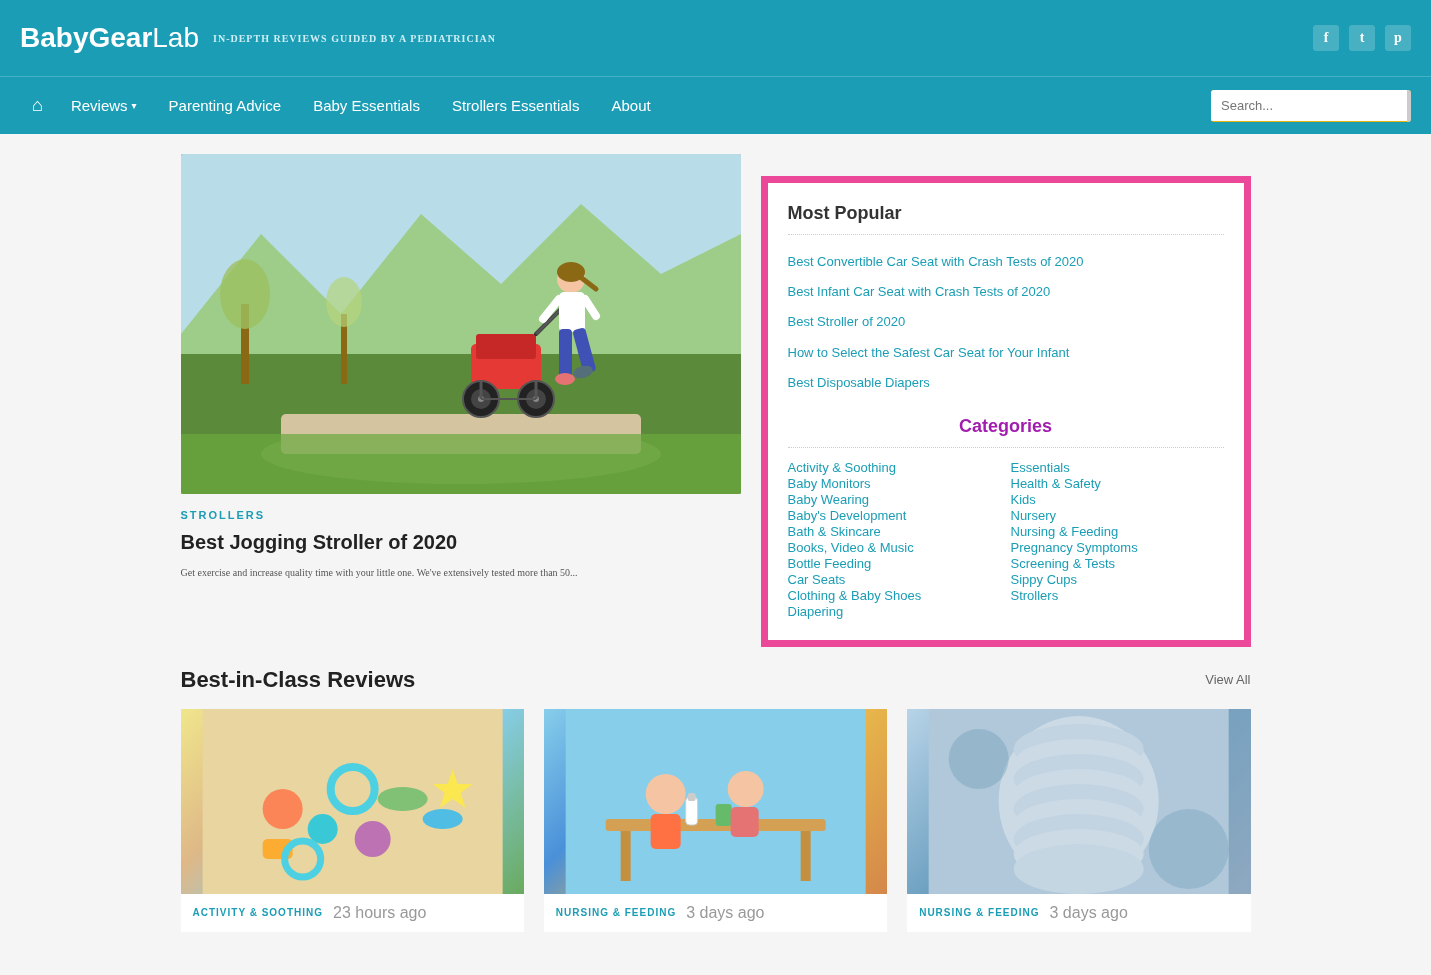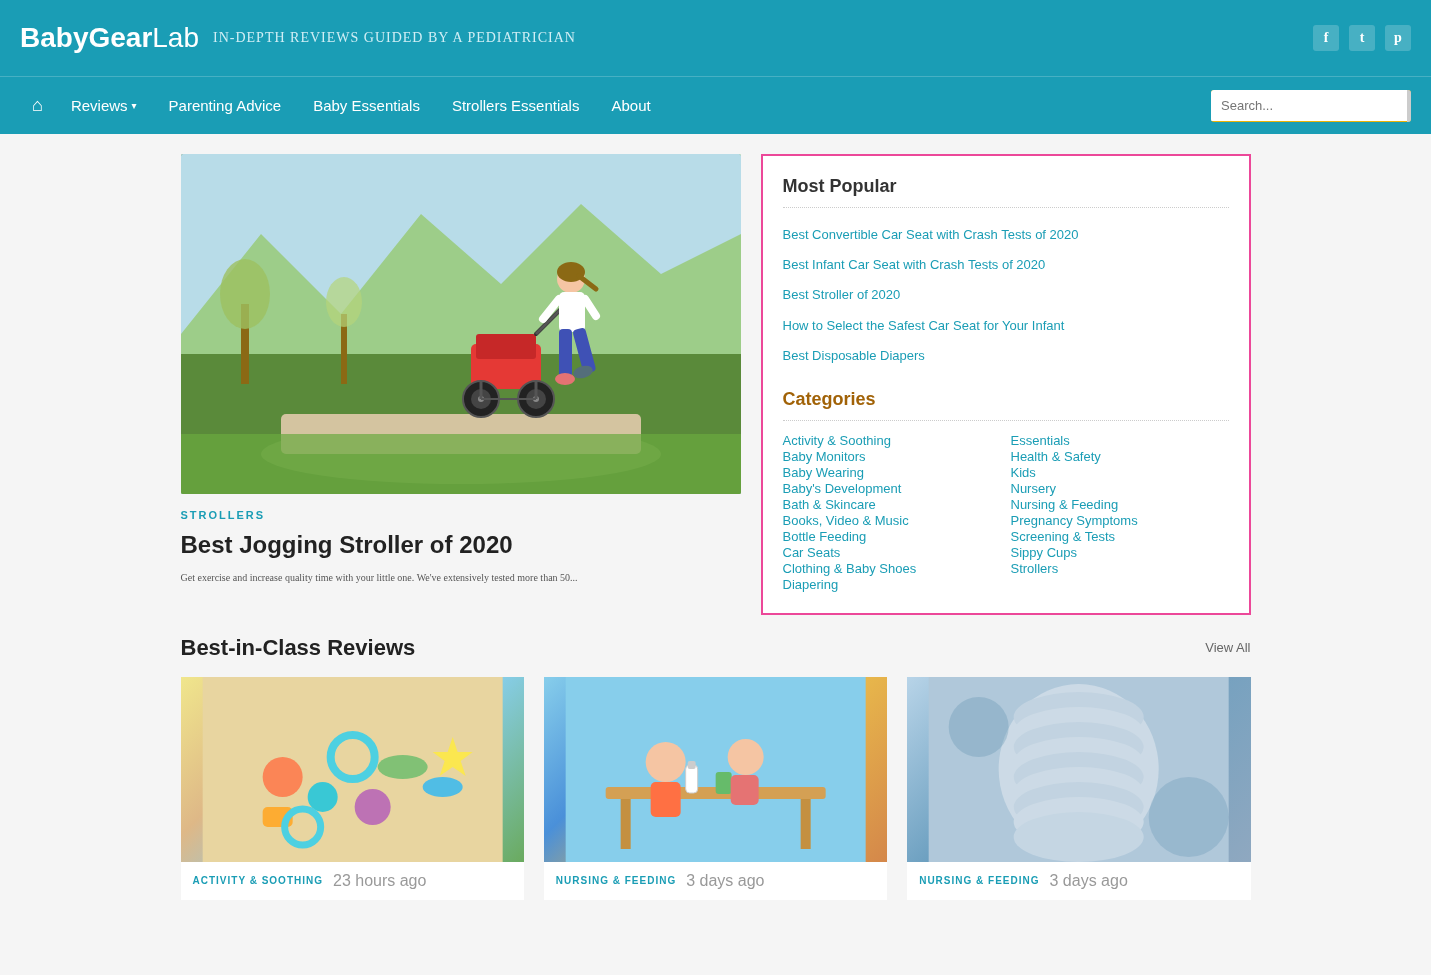--- a/index.html
+++ b/index.html
@@ -9,21 +9,21 @@
     .top-bar {
       background: #1a9db5;
       padding: 22px 20px;
       display: flex;
       align-items: center;
       justify-content: space-between;
     }
     .logo-area { display: flex; align-items: center; gap: 14px; }
     .logo-text { font-size: 28px; font-weight: 900; color: #fff; font-family: Arial, sans-serif; }
     .logo-text span { font-weight: 300; }
-    .logo-tagline { font-size: 14px; color: #d0eef5; letter-spacing: 1px; text-transform: uppercase; }
+    .logo-tagline { font-size: 10px; color: #d0eef5; letter-spacing: 1px; text-transform: uppercase; font-weight: bold; }
     .social-icons { display: flex; gap: 10px; }
     .social-icon {
       width: 26px; height: 26px; background: rgba(255,255,255,0.2);
       border-radius: 3px; display: flex; align-items: center; justify-content: center;
       color: #fff; font-size: 14px; font-weight: bold; cursor: pointer;
     }
 
     
     .nav-bar {
       background: #1a9db5;
@@ -68,44 +68,44 @@
       background: linear-gradient(135deg, #4a7c3f 0%, #6aaa5e 40%, #8bc34a 60%, #5d8a40 100%);
       position: relative; overflow: hidden; border-radius: 2px;
     }
     .featured-caption { padding: 15px 0 10px 0; }
     .featured-category {
       font-size: 11px; font-family: Arial, sans-serif; color: #1a9db5;
       letter-spacing: 2px; text-transform: uppercase; font-weight: bold;
       margin-bottom: 8px;
     }
     .featured-title {
-      font-size: 24px; font-weight: bold; color: #222; margin-bottom: 10px;
+      font-size: 20px; font-weight: bold; color: #222; margin-bottom: 10px;
       font-family: Arial, sans-serif; line-height: 1.3;
     }
     .featured-desc { font-size: 10px; color: #555; line-height: 1.6; }
 
     
     .sidebar { flex: 1; }
     .sidebar-card {
-      background: #fff; padding: 20px; border: 2px solid #ec4899;
+      background: #fff; padding: 20px; border: 7px solid #ec4899; margin-top: 22px;
     }
     .sidebar-section-title {
       font-size: 18px; font-weight: bold; color: #333;
       font-family: Arial, sans-serif; margin-bottom: 12px;
       border-bottom: 1px dotted #ccc; padding-bottom: 10px;
     }
     .popular-link {
       display: block; color: #1a9db5; font-size: 13px;
       padding: 6px 0; text-decoration: none; cursor: pointer;
       font-family: Arial, sans-serif; line-height: 1.4;
     }
     .categories-title {
-      font-size: 18px; font-weight: bold; color: #a16207;
+      font-size: 18px; font-weight: bold; color: #a21caf;
       font-family: Arial, sans-serif; margin: 18px 0 12px 0;
-      border-bottom: 1px dotted #ccc; padding-bottom: 10px;
+      border-bottom: 1px dotted #ccc; padding-bottom: 10px; text-align: center;
     }
     .categories-grid { display: grid; grid-template-columns: 1fr 1fr; gap: 4px 10px; }
     .category-link {
       color: #1a9db5; font-size: 13px; padding: 4px 0;
       text-decoration: none; cursor: pointer; font-family: Arial, sans-serif;
     }
 
     
     .bic-section {
       max-width: 1100px; margin: 10px auto 30px; padding: 0 15px;

